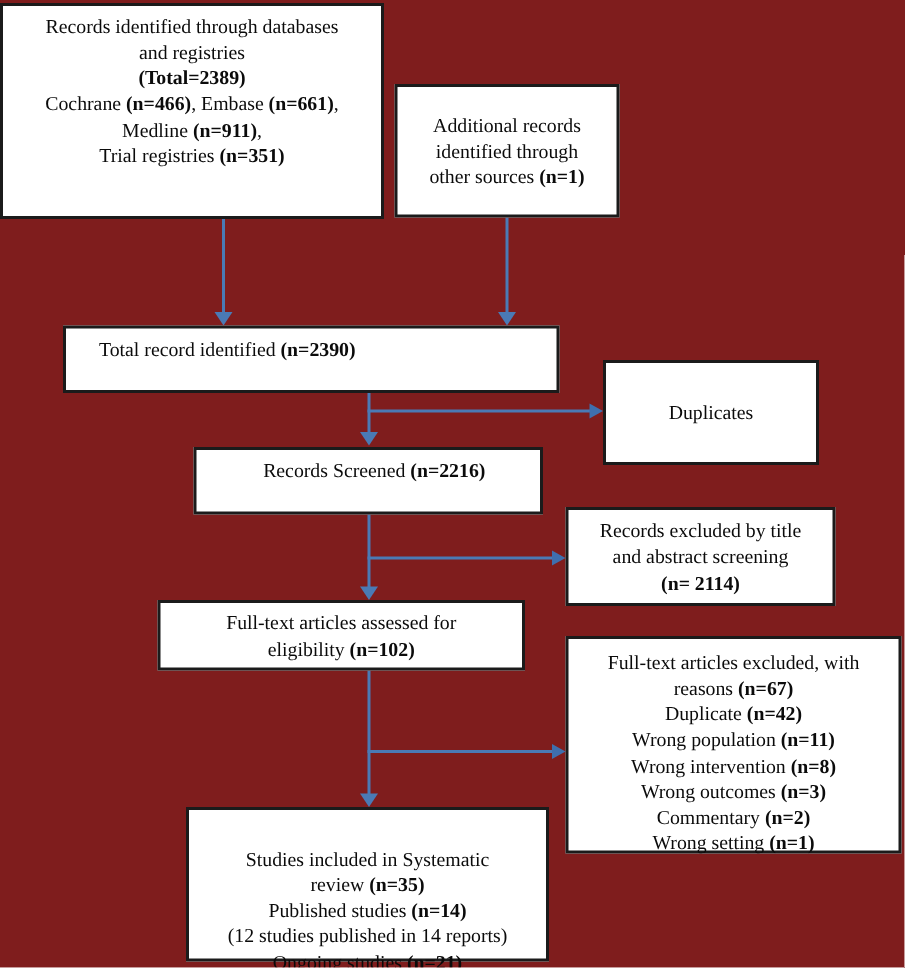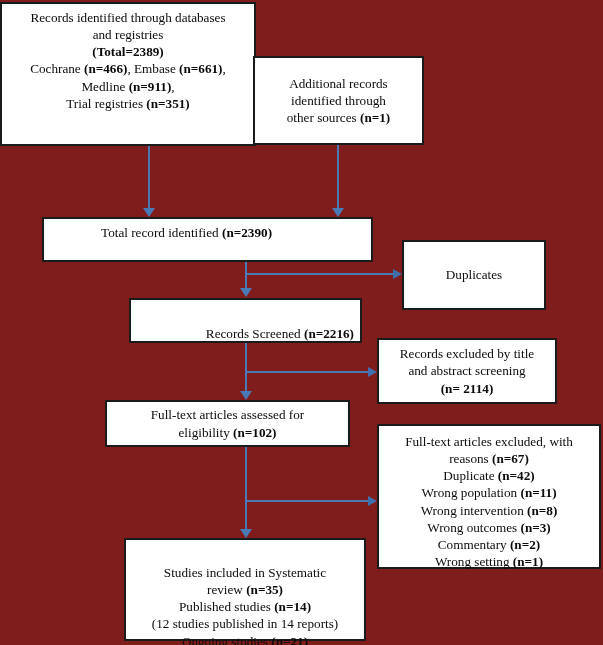--- a/index.html
+++ b/index.html
@@ -99,42 +99,42 @@
     <span class="lines">
       <span class="ln">Records identified through databases</span>
       <span class="ln">and registries</span>
       <span class="ln"><b>(Total=2389)</b></span>
       <span class="ln">Cochrane <b>(n=466)</b>, Embase <b>(n=661)</b>,</span>
       <span class="ln">Medline <b>(n=911)</b>,</span>
       <span class="ln">Trial registries <b>(n=351)</b></span>
     </span>
   </div>
 
-  <div class="box vcenter" style="left:253px; top:56px; width:171px; height:89px;">
+  <div class="box vcenter" style="left:263px; top:56px; width:150px; height:89px;">
     <span class="lines">
       <span class="ln">Additional records</span>
       <span class="ln">identified through</span>
       <span class="ln">other sources <b>(n=1)</b></span>
     </span>
   </div>
 
   <div class="box" style="left:42px; top:217px; width:331px; height:45px; justify-content:flex-start; padding-left:22px;">
-    <span class="lines" style="text-align:left;margin-left:35px;">
+    <span class="lines" style="text-align:left;">
       <span class="ln">Total record identified  <b>(n=2390)</b></span>
     </span>
   </div>
 
   <div class="box vcenter" style="left:402px; top:240px; width:144px; height:70px;">
     <span class="lines">
       <span class="ln">Duplicates</span>
     </span>
   </div>
 
   <div class="box" style="left:129px; top:298px; width:233px; height:45px; justify-content:flex-start; padding-left:14px;">
-    <span class="lines" style="text-align:right;margin-top:20px;">
+    <span class="lines" style="text-align:center;">
       <span class="ln">Records Screened <b>(n=2216)</b></span>
     </span>
   </div>
 
   <div class="box vcenter" style="left:377px; top:338px; width:180px; height:66px;">
     <span class="lines">
       <span class="ln">Records excluded by title</span>
       <span class="ln">and abstract screening</span>
       <span class="ln"><b>(n= 2114)</b></span>
     </span>

